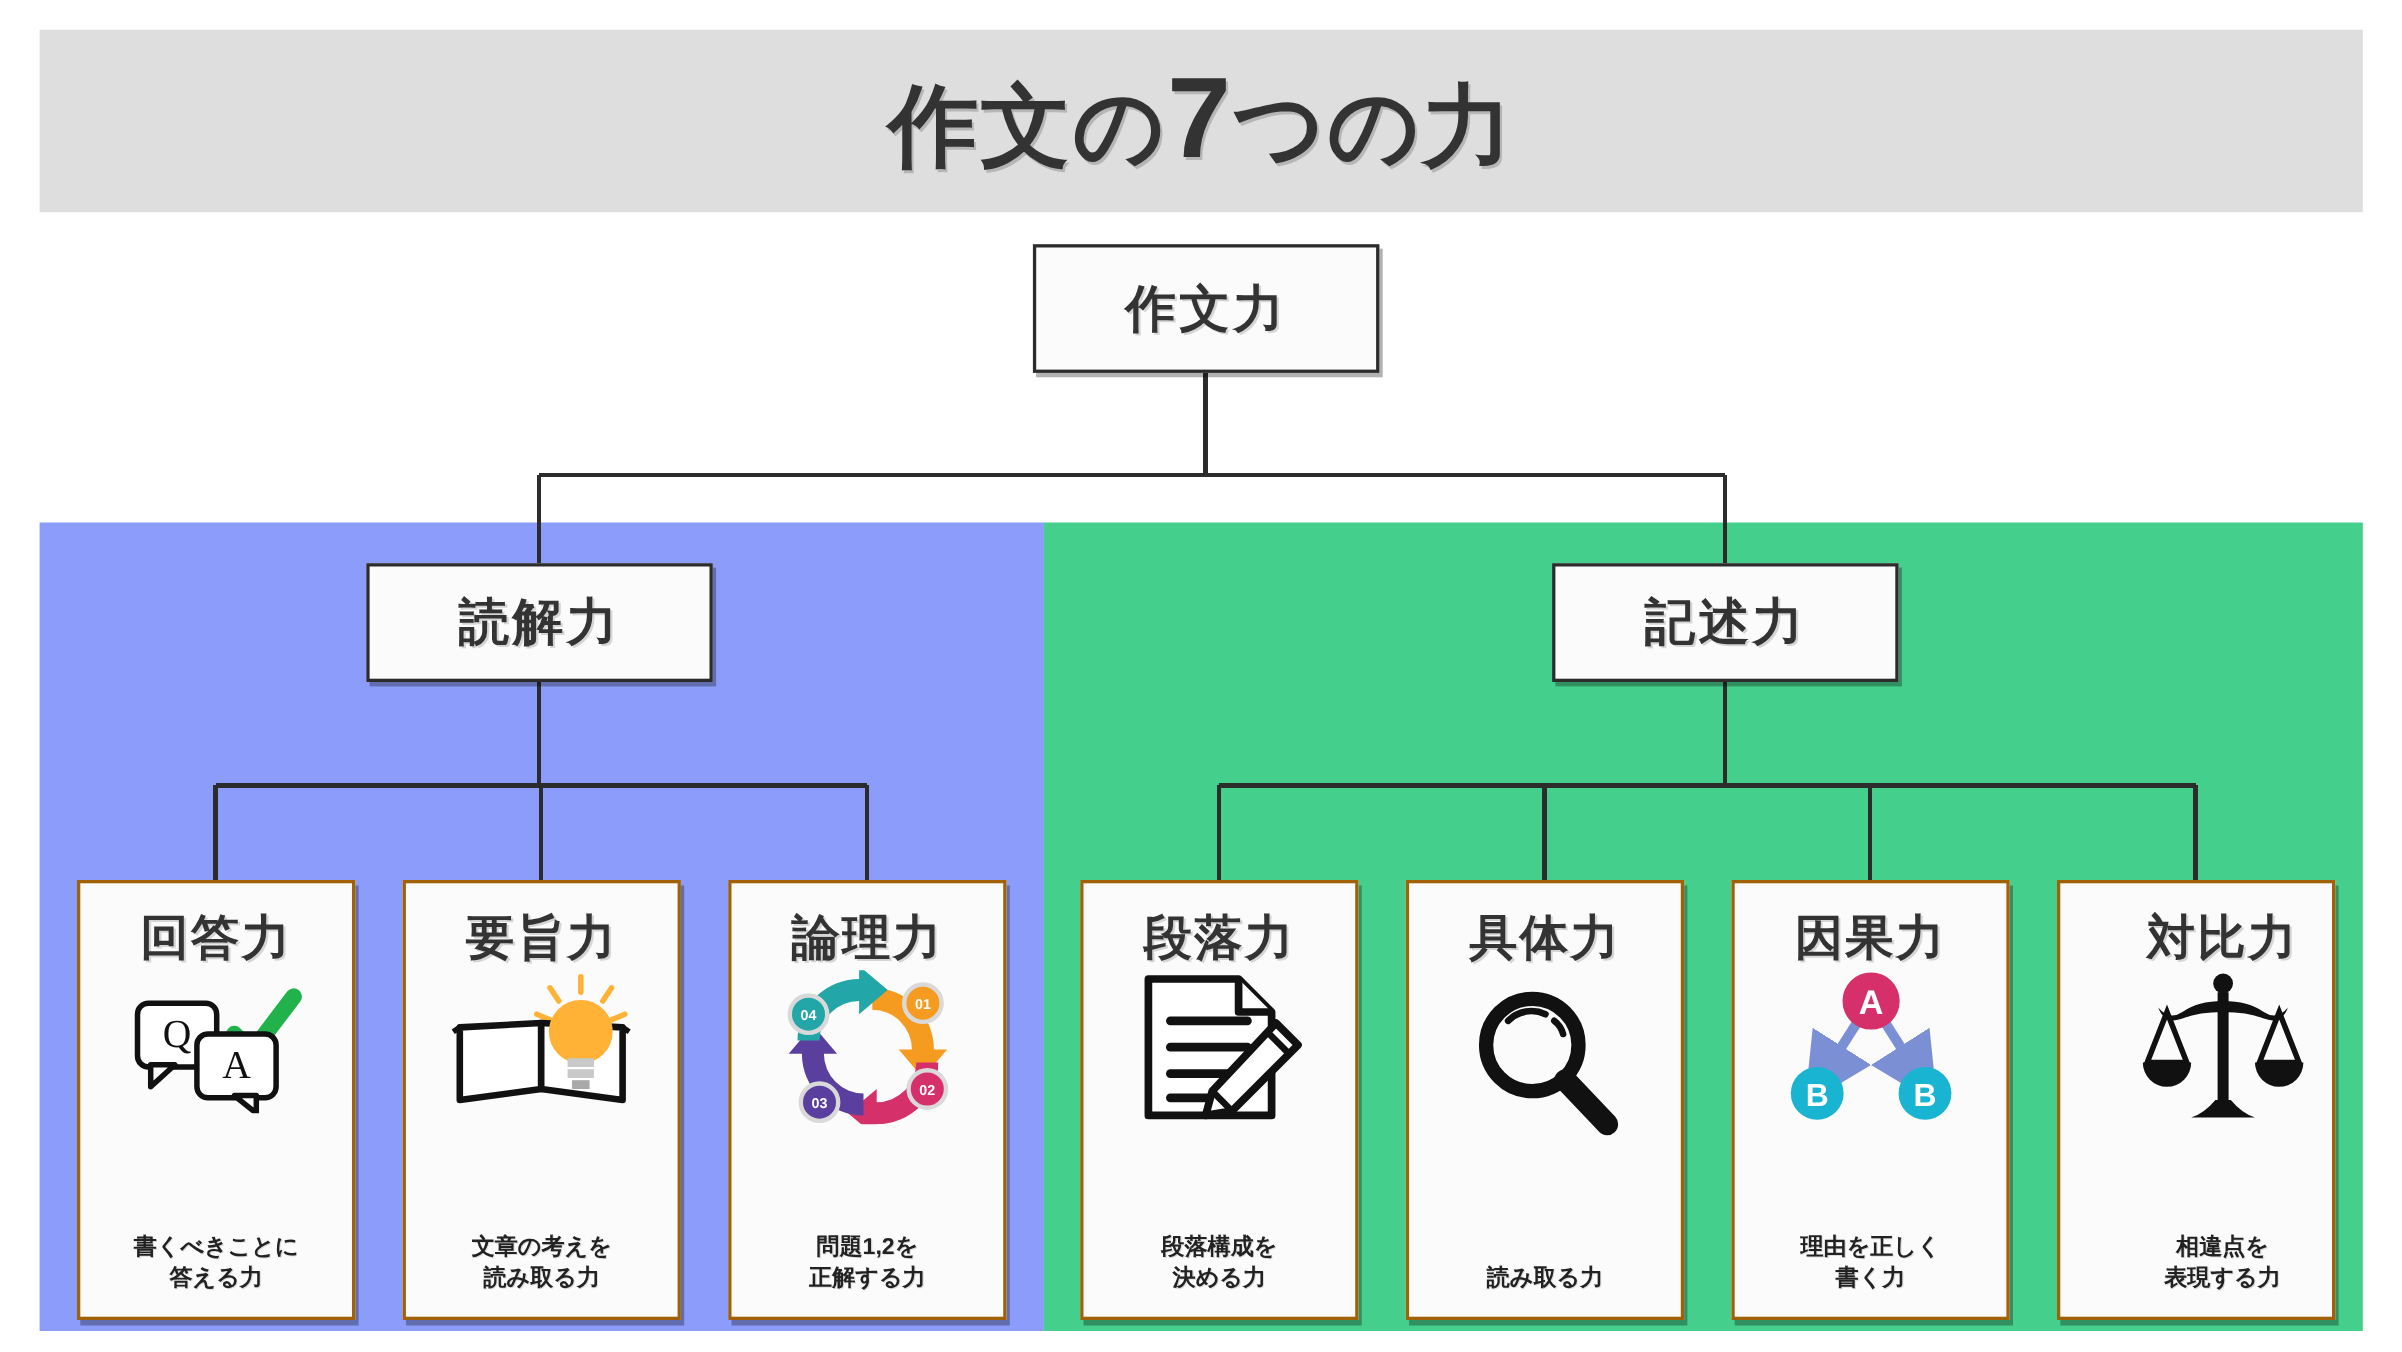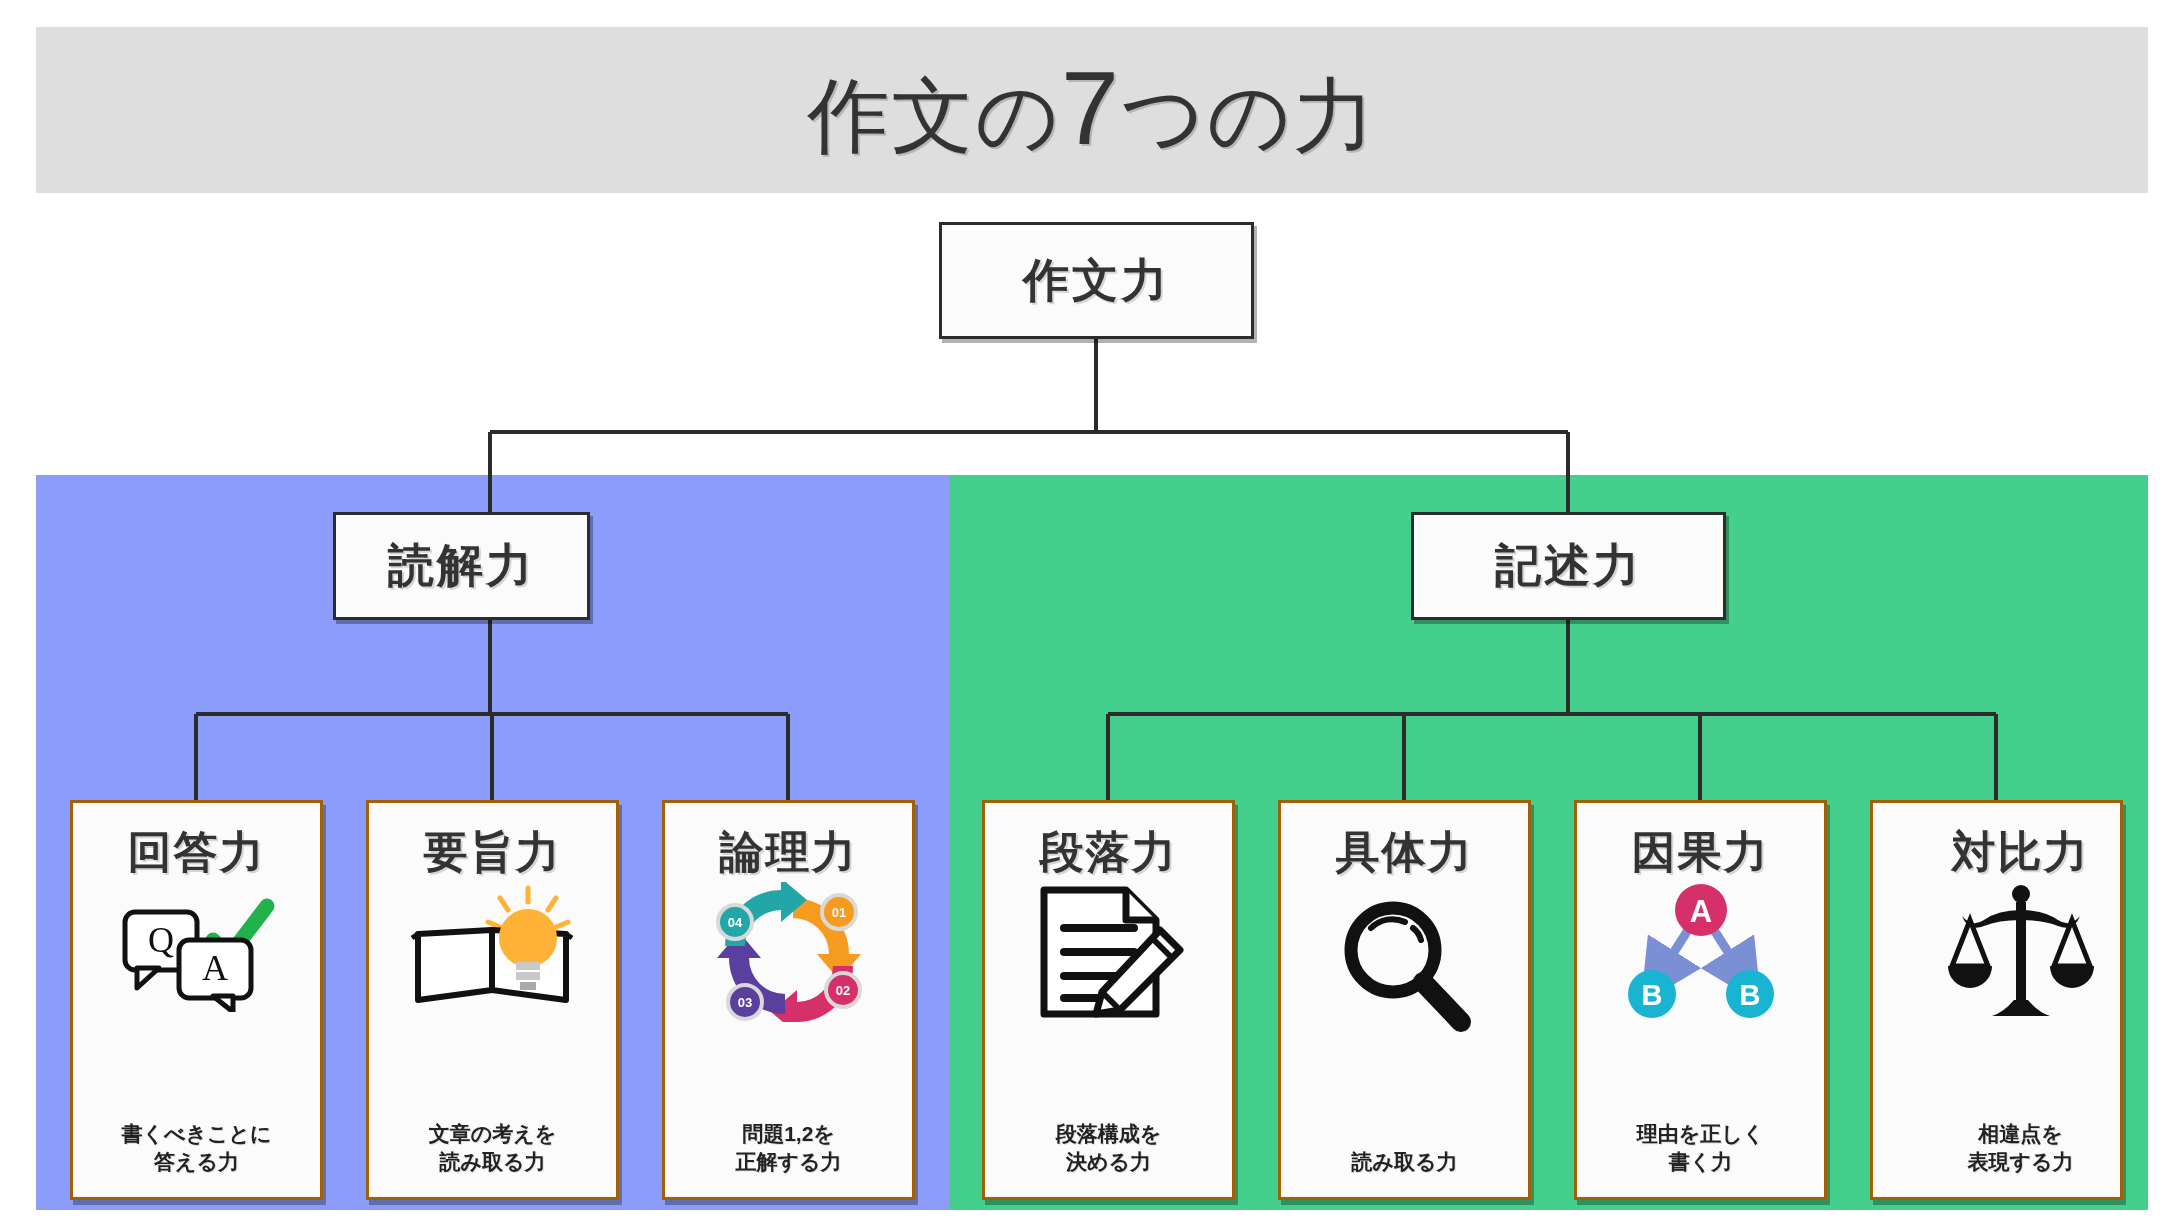--- a/index.html
+++ b/index.html
@@ -12,21 +12,21 @@
   }
   #stage{position:absolute;left:0;top:0;width:2184px;height:1229px;}
 
   
   .banner{
     position:absolute;left:36px;top:27px;width:2112px;height:166px;
     background:#dedede;
     display:flex;align-items:center;justify-content:center;
   }
   .banner-title{
-    font-size:82px;font-weight:normal;color:#333333;
+    font-size:82px;font-weight:bold;color:#333333;
     letter-spacing:2px;white-space:nowrap;
     text-shadow:2px 2px 0 rgba(0,0,0,.18);
   }
   .banner-title .big7{font-size:104px;}
 
   
   .panel{position:absolute;}
   .panel-read{left:36px;top:475px;width:913px;height:735px;background:#8b9cfa;}
   .panel-write{left:949px;top:475px;width:1199px;height:735px;background:#45cf8d;}
 
@@ -37,21 +37,21 @@
   .node{
     position:absolute;background:#fbfbfb;
     border:3px solid #2c2c2c;
     box-sizing:border-box;
     display:flex;align-items:center;justify-content:center;
     box-shadow:3px 4px 0 rgba(0,0,0,.30);
   }
   .node-label{font-size:46px;font-weight:bold;color:#333333;letter-spacing:3px;
               text-shadow:2px 2px 0 rgba(0,0,0,.15);}
   .node-root{left:939px;top:222px;width:315px;height:117px;}
-  .node-read{left:333px;top:512px;width:257px;height:108px;}
+  .node-read{left:333px;top:512px;width:315px;height:108px;}
   .node-write{left:1411px;top:512px;width:315px;height:108px;}
 
   
   .card{
     position:absolute;top:800px;width:253px;height:400px;
     background:#fbfbfb;border:3px solid #a16207;box-sizing:border-box;
     box-shadow:3px 5px 0 rgba(0,0,0,.30);
     display:flex;flex-direction:column;align-items:center;
   }
   .card-title{

